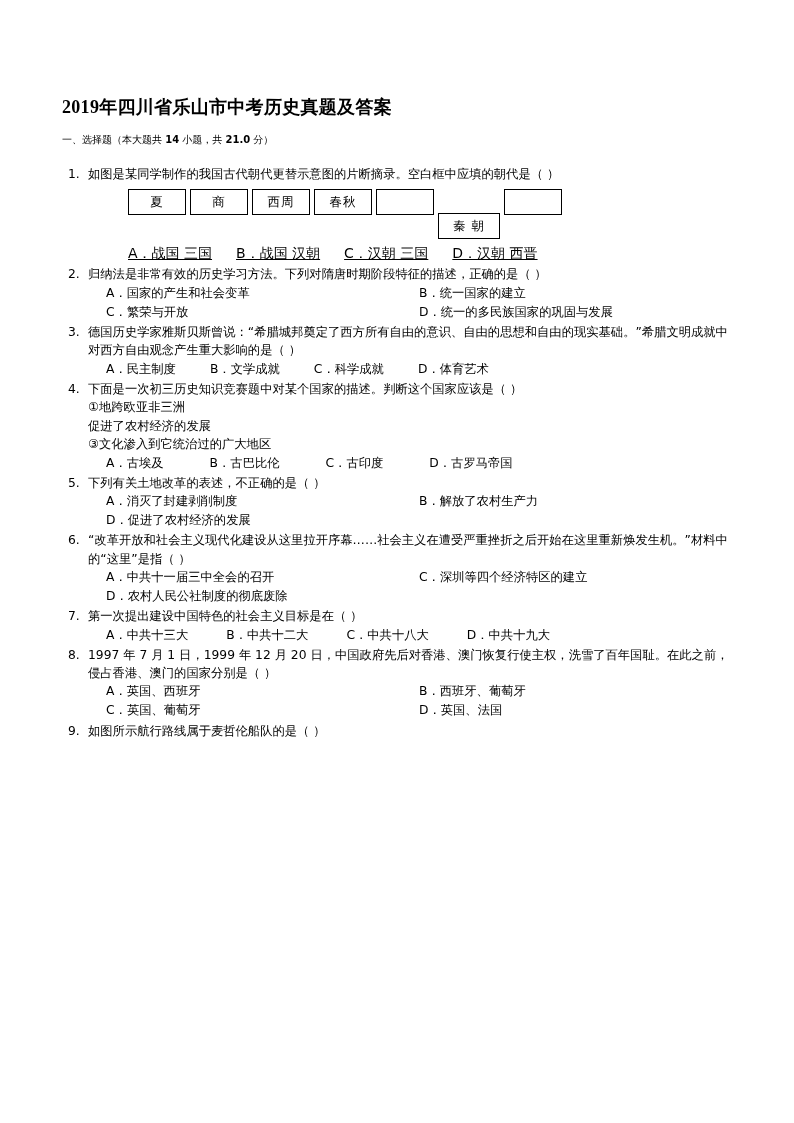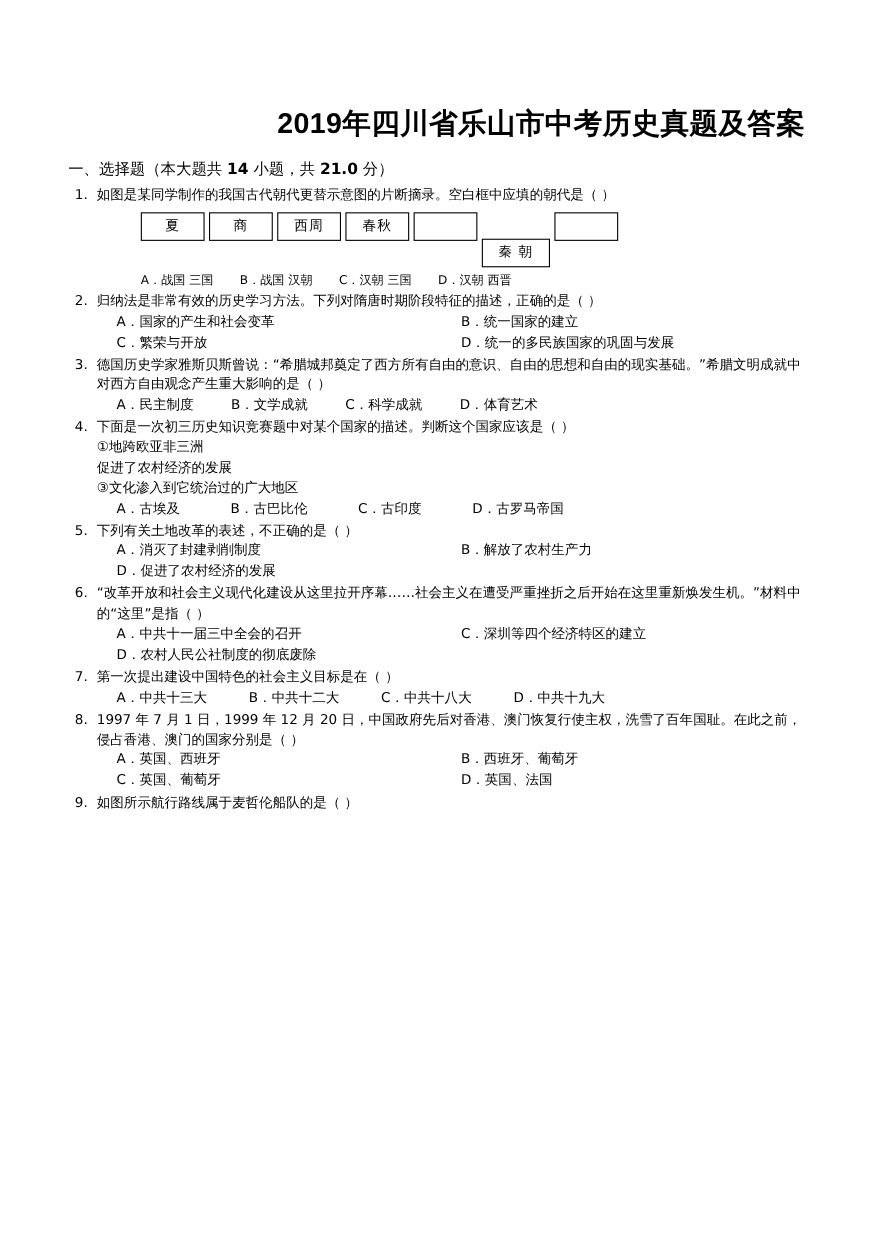--- a/index.html
+++ b/index.html
@@ -15,30 +15,30 @@
     position: relative;
   }
   .page {
     width: 794px;
     height: 1123px;
     box-sizing: border-box;
     padding: 95px 62px 0 62px;
     position: relative;
   }
   .doc-title {
-    text-align: right;
-    font-size: 26px;
+    text-align: left;
+    font-size: 18px;
     font-weight: bold;
     letter-spacing: 0.3px;
     margin: 0 0 14px 0;
-    font-family: Liberation Sans, sans-serif;
+    font-family: Liberation Serif, serif;
   }
   .section-head {
-    font-size: 14px;
-    margin: 0 0 4px 0;
+    font-size: 10px;
+    margin: 0 0 17px 0;
     line-height: 1.45;
   }
   .section-head b { font-weight: bold; }
 
   .q {
     display: flex;
     align-items: flex-start;
     font-size: 12.3px;
     line-height: 1.5;
     margin-bottom: 1px;
@@ -98,23 +98,24 @@
     font-size: 12.5px;
     letter-spacing: 1px;
     box-sizing: border-box;
   }
   .dyn-box.wide {
     width: 62px;
     margin-top: 24px;
   }
   .dyn-answer-line {
     margin-left: 40px;
-    font-size: 11px;
+    font-size: 14px;
     line-height: 1.6;
     display: flex;
+    text-decoration: underline;
   }
   .dyn-answer-line .opt { margin-right: 24px; white-space: nowrap; }
 </style>
 </head>
 <body>
 
 <div class="page">
 
   <h1 class="doc-title">2019年四川省乐山市中考历史真题及答案</h1>
 

